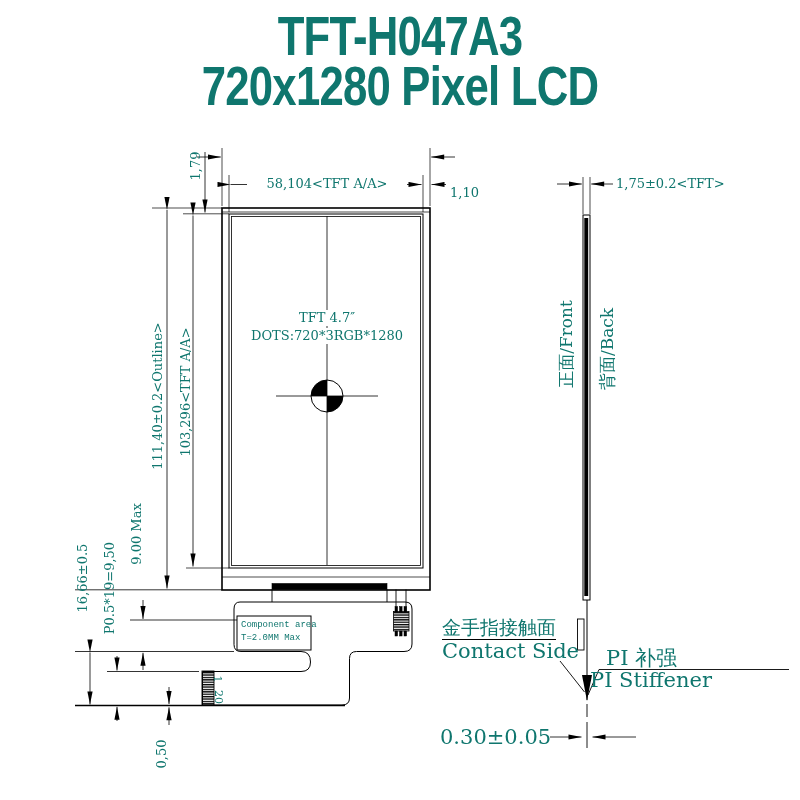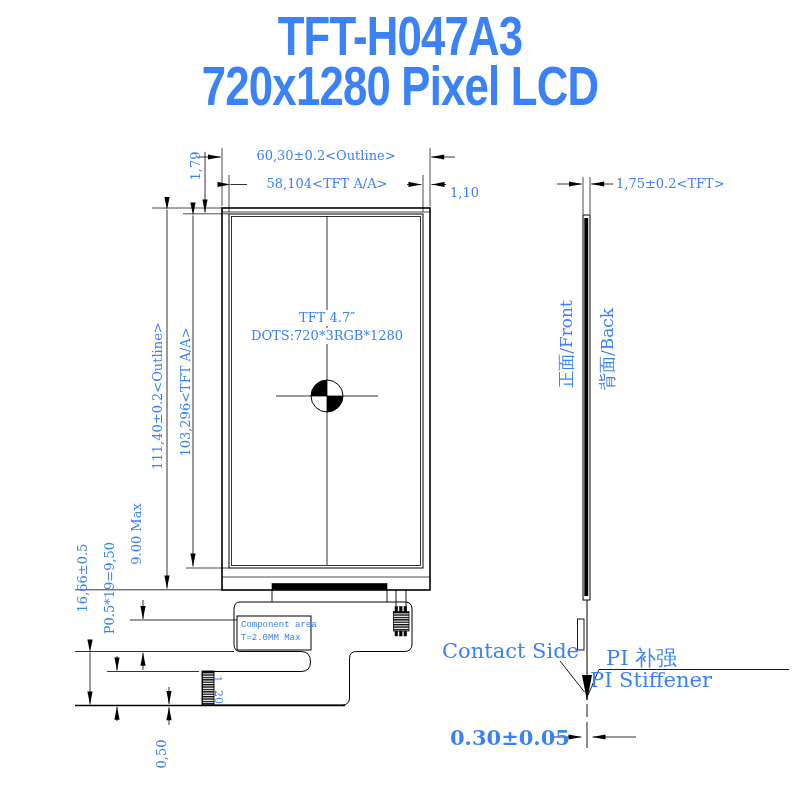--- a/index.html
+++ b/index.html
@@ -1,17 +1,17 @@
 <!DOCTYPE html>
 <html><head>
 <meta charset="utf-8">
 <style>
   html,body{margin:0;padding:0;background:#fff;}
   #canvas{position:relative;width:800px;height:800px;background:#fff;overflow:hidden;
-          font-family:"DejaVu Serif","Liberation Serif",serif;color:#3b82f6;}
+          font-family:"DejaVu Serif","Liberation Serif",serif;color:#0f766e;}
   #linework{position:absolute;left:0;top:0;}
   .ttl{position:absolute;left:0;width:800px;text-align:center;
        font-family:"Liberation Sans","DejaVu Sans",sans-serif;font-weight:bold;
        font-size:56px;line-height:52px;transform:scaleX(0.78);letter-spacing:-1px;}
   .t{position:absolute;font-size:13px;line-height:16px;white-space:nowrap;}
   .tc{text-align:center;}
   .bgw{background:#fff;}
   .rccw{transform:rotate(-90deg);}
   .rcw{transform:rotate(90deg);}
   .rot{position:absolute;height:16px;line-height:16px;text-align:center;white-space:nowrap;font-size:13px;}
@@ -117,21 +117,20 @@
       <line x1="560" y1="661" x2="584.5" y2="692" stroke-width="0.9"></line>
       <line x1="599" y1="669.5" x2="789" y2="669.5" stroke-width="0.9"></line>
       <line x1="599" y1="669.5" x2="588" y2="695" stroke-width="0.9"></line>
       <line x1="587" y1="704" x2="587" y2="717" stroke-width="0.9"></line>
       <line x1="587" y1="722" x2="587" y2="748" stroke-width="0.9"></line>
       <line x1="550" y1="737" x2="581.5" y2="737" stroke-width="0.8" marker-end="url(#ah)"></line>
       <line x1="636" y1="737" x2="592.5" y2="737" stroke-width="0.8" marker-end="url(#ah)"></line>
     </g>
   </svg>
 
-  <div class="t tc" style="left:226px;top:148px;width:200px;">60,30±0.2&lt;Outline&gt;</div>
   <div class="t tc bgw" style="left:247px;top:176px;width:160px;">58,104&lt;TFT A/A&gt;</div>
   <div class="t" style="left:450px;top:177px;margin-top:8px;">1,10</div>
 
   <div class="t tc bgw" style="left:257px;top:310px;width:140px;">TFT 4.7″</div>
   <div class="t tc bgw" style="left:237px;top:328px;width:180px;">DOTS:720*3RGB*1280</div>
 
   <div class="small" style="position:absolute;left:241px;top:620px;">Component area</div>
   <div class="small" style="position:absolute;left:241px;top:633px;">T=2.0MM Max</div>
 
   <div class="rot rccw" style="left:78px;top:388px;width:160px;">111,40±0.2&lt;Outline&gt;</div>
@@ -142,18 +141,19 @@
   <div class="rot rccw" style="left:105px;top:526px;width:64px;">9.00 Max</div>
   <div class="rot rccw" style="left:142px;top:746px;width:40px;">0,50</div>
 
   <div class="rot rcw" style="left:210px;top:671px;width:14px;font-size:11px;">1</div>
   <div class="rot rcw" style="left:209px;top:689px;width:18px;font-size:11px;">20</div>
 
   <div class="t" style="left:616px;top:176px;">1,75±0.2&lt;TFT&gt;</div>
   <div class="rot rccw cjk" style="left:511px;top:336px;width:110px;">正面/Front</div>
   <div class="rot rccw cjk" style="left:557px;top:341px;width:100px;">背面/Back</div>
 
+  <div class="t underl" style="left:442px;top:615px;font-size:19px;line-height:24px;">金手指接触面</div>
   <div class="t mid" style="left:442px;top:642px;line-height:19px;">Contact Side</div>
   <div class="t mid" style="left:606px;top:649px;line-height:19px;">PI 补强</div>
   <div class="t mid" style="left:590px;top:671px;line-height:19px;">PI Stiffener</div>
-  <div class="t mid tc" style="left:450px;top:728px;width:96px;line-height:19px;font-weight:bold;">0.30±0.05</div>
+  <div class="t mid tc" style="left:440px;top:728px;width:96px;line-height:19px;">0.30±0.05</div>
 
 </div>
 
 </body></html>

